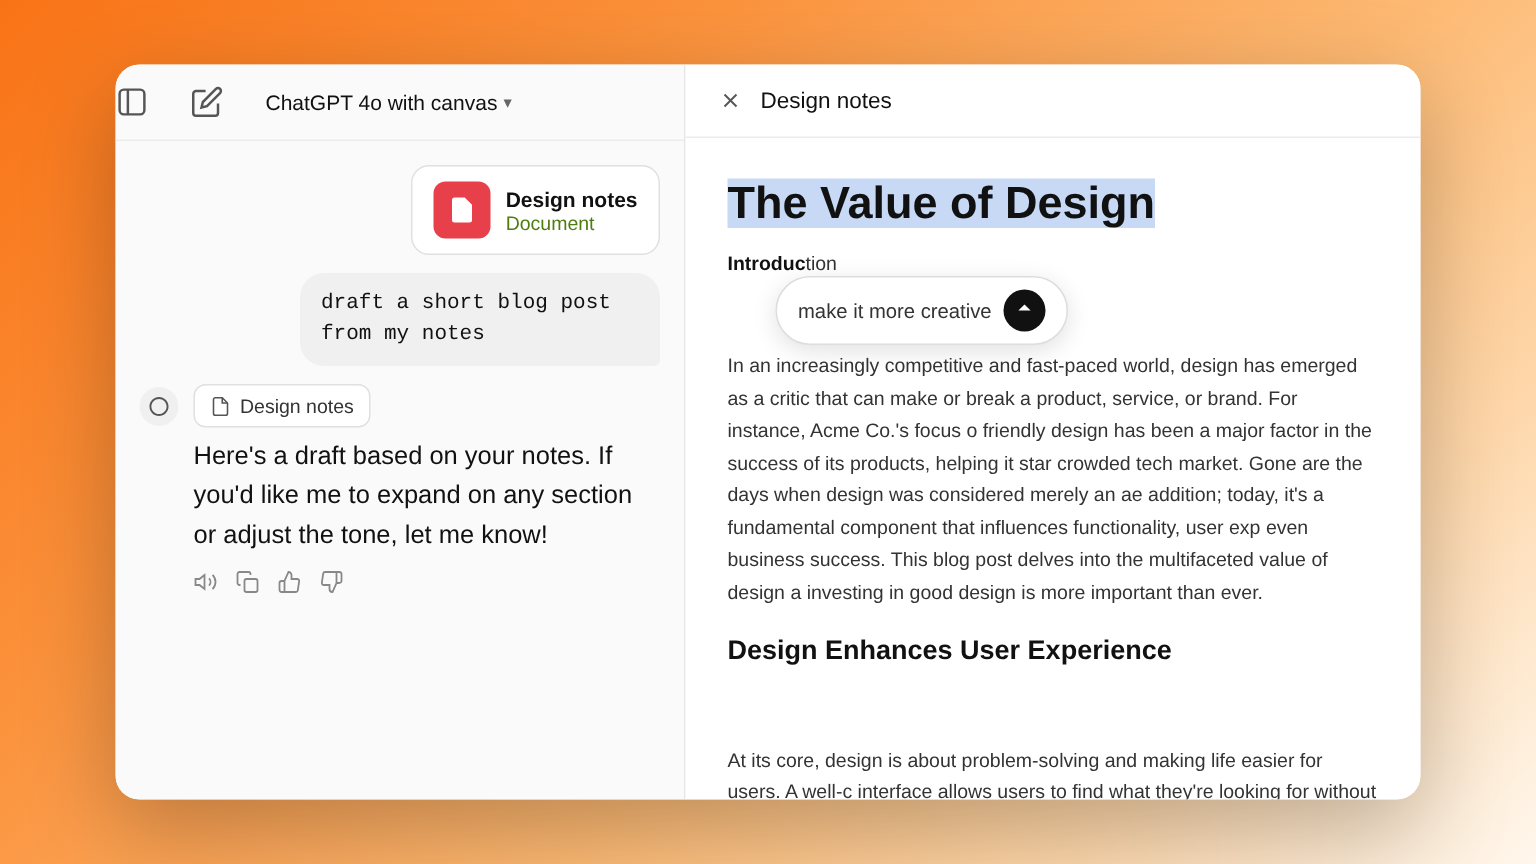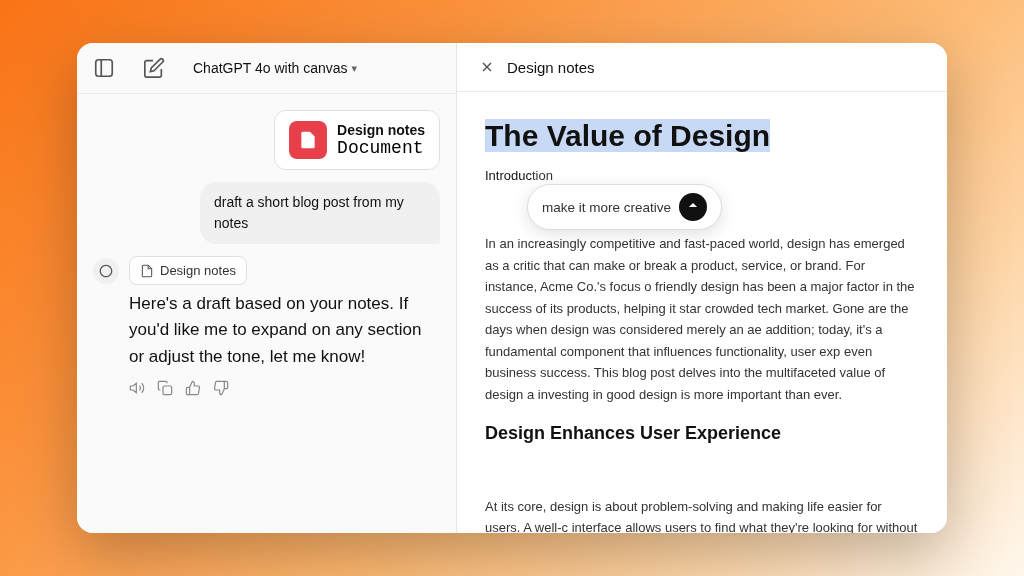--- a/index.html
+++ b/index.html
@@ -34,21 +34,21 @@
       border-right: 1px solid #e5e5e5;
       display: flex;
       flex-direction: column;
       padding: 0;
     }
 
     .left-header {
       display: flex;
       align-items: center;
       gap: 28px;
-      padding: 14px 16px;
+      padding: 14px 0;
       border-bottom: 1px solid #ebebeb;
     }
 
     .header-icon {
       width: 22px;
       height: 22px;
       cursor: pointer;
     }
 
     .header-icon svg {
@@ -113,35 +113,35 @@
       fill: white;
     }
 
     .doc-info .doc-title {
       font-size: 14px;
       font-weight: 600;
       color: #111;
     }
 
     .doc-info .doc-type {
-      font-size: 18px;
-      color: #000000;
-      font-family: Liberation Mono, monospace;
+      font-size: 13px;
+      color: #4d7c0f;
     }
 
     
     .user-bubble {
       background: #f0f0f0;
       border-radius: 16px 16px 4px 16px;
       padding: 10px 14px;
       align-self: flex-end;
       max-width: 240px;
       font-size: 14px;
       color: #111;
       line-height: 1.5;
+      font-family: Liberation Mono, monospace;
     }
 
     
     .assistant-message {
       display: flex;
       gap: 10px;
       align-items: flex-start;
     }
 
     .assistant-avatar {
@@ -268,21 +268,21 @@
       color: #111;
       background: #c7d9f5;
       display: inline;
       line-height: 1.3;
     }
 
     
     .inline-prompt {
       position: absolute;
       top: 92px;
-      left: 70px;
+      left: 60px;
       background: #fff;
       border: 1px solid #ddd;
       border-radius: 24px;
       padding: 8px 14px;
       display: flex;
       align-items: center;
       gap: 8px;
       box-shadow: 0 4px 16px rgba(0,0,0,0.12);
       z-index: 10;
     }
@@ -328,21 +328,21 @@
     .doc-para {
       font-size: 13px;
       color: #333;
       line-height: 1.65;
       margin-bottom: 8px;
       margin-top: 47px;
     }
 
     .doc-para-intro {
       font-size: 13px;
-      font-weight: 400;
+      font-weight: 700;
       color: #111;
       display: inline;
     }
   </style>
 </head>
 <body>
 
 <div class="app-window">
 
   <div class="left-panel">

